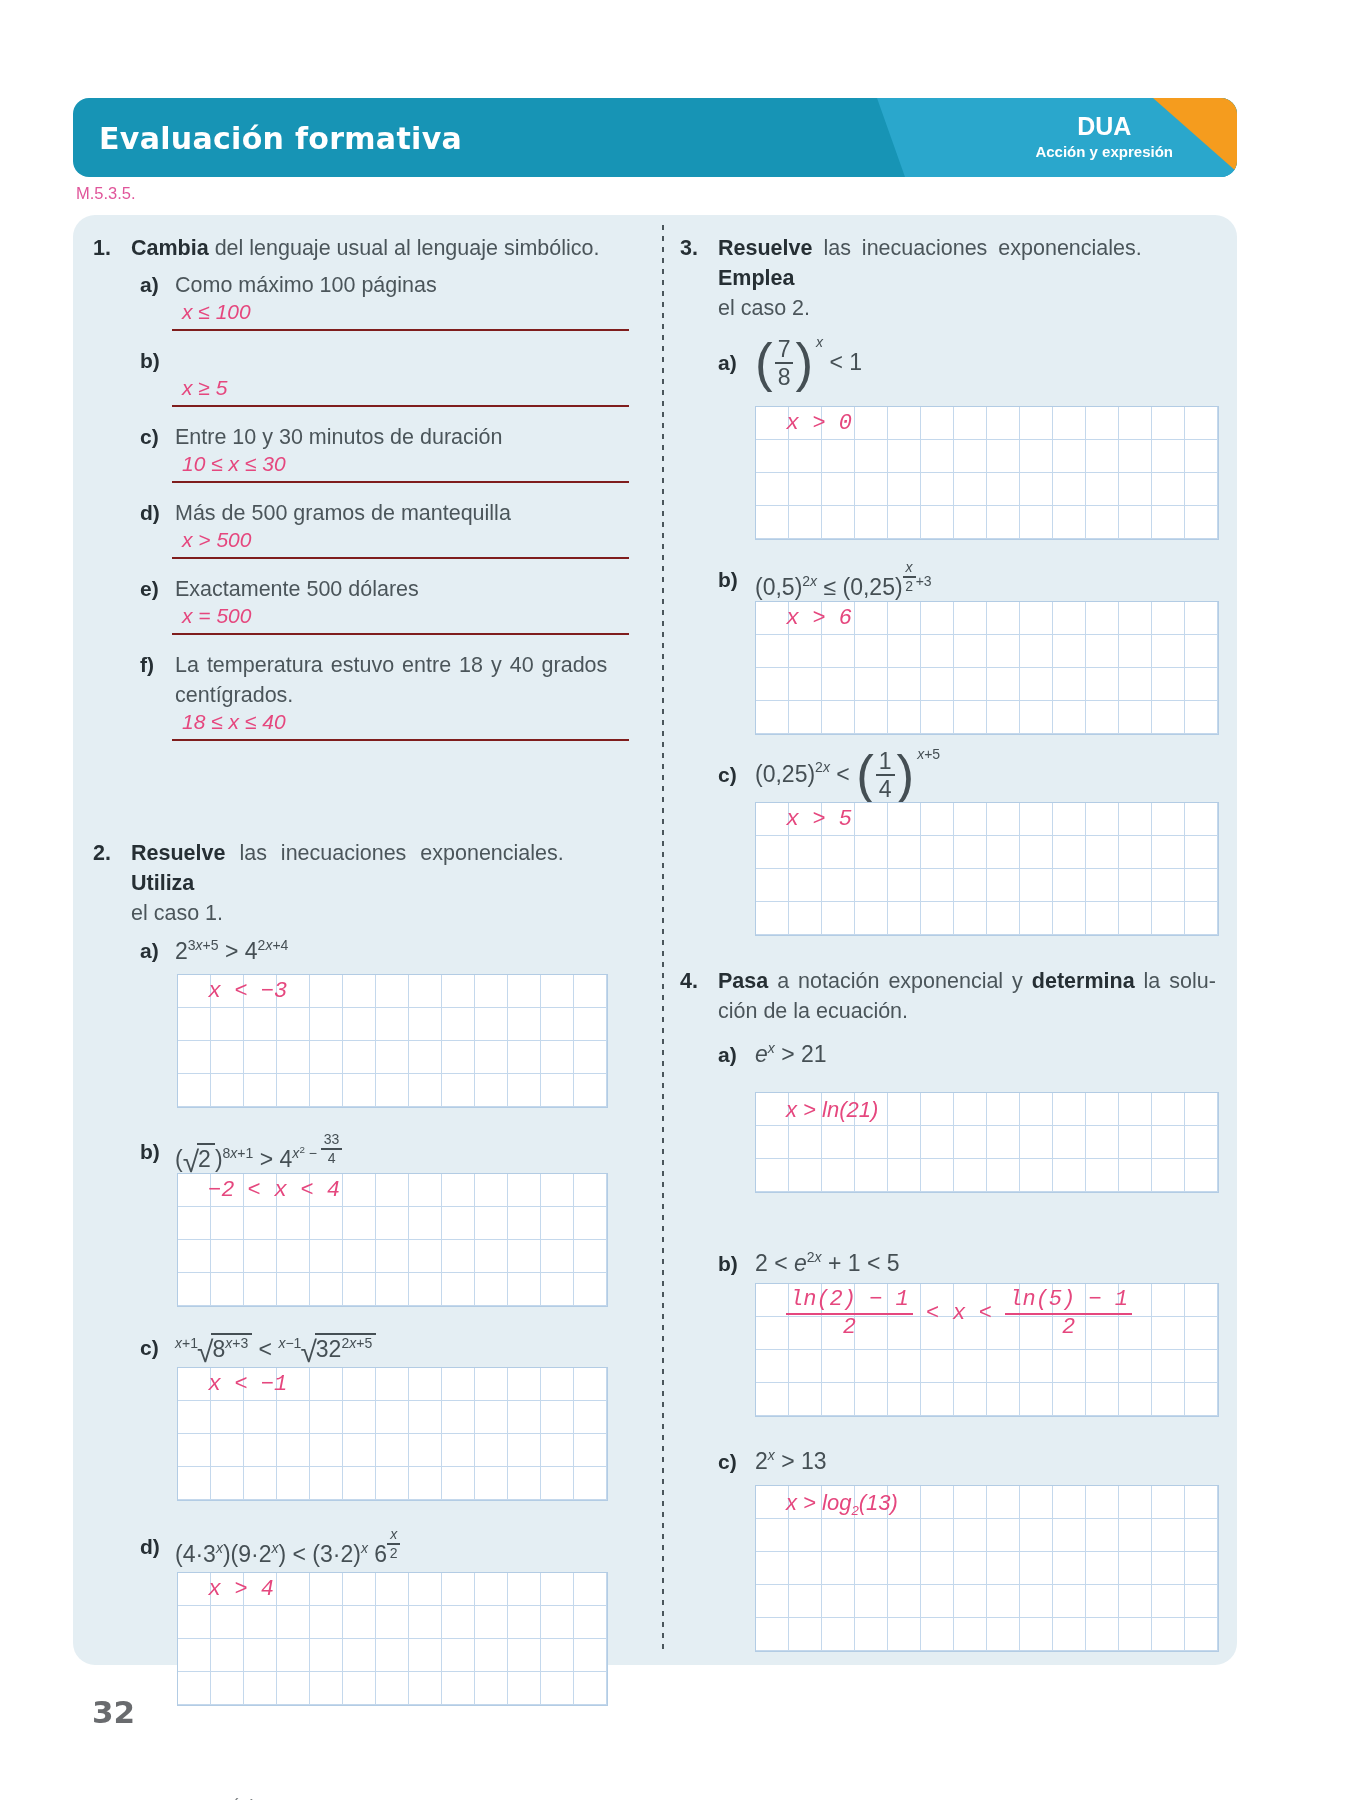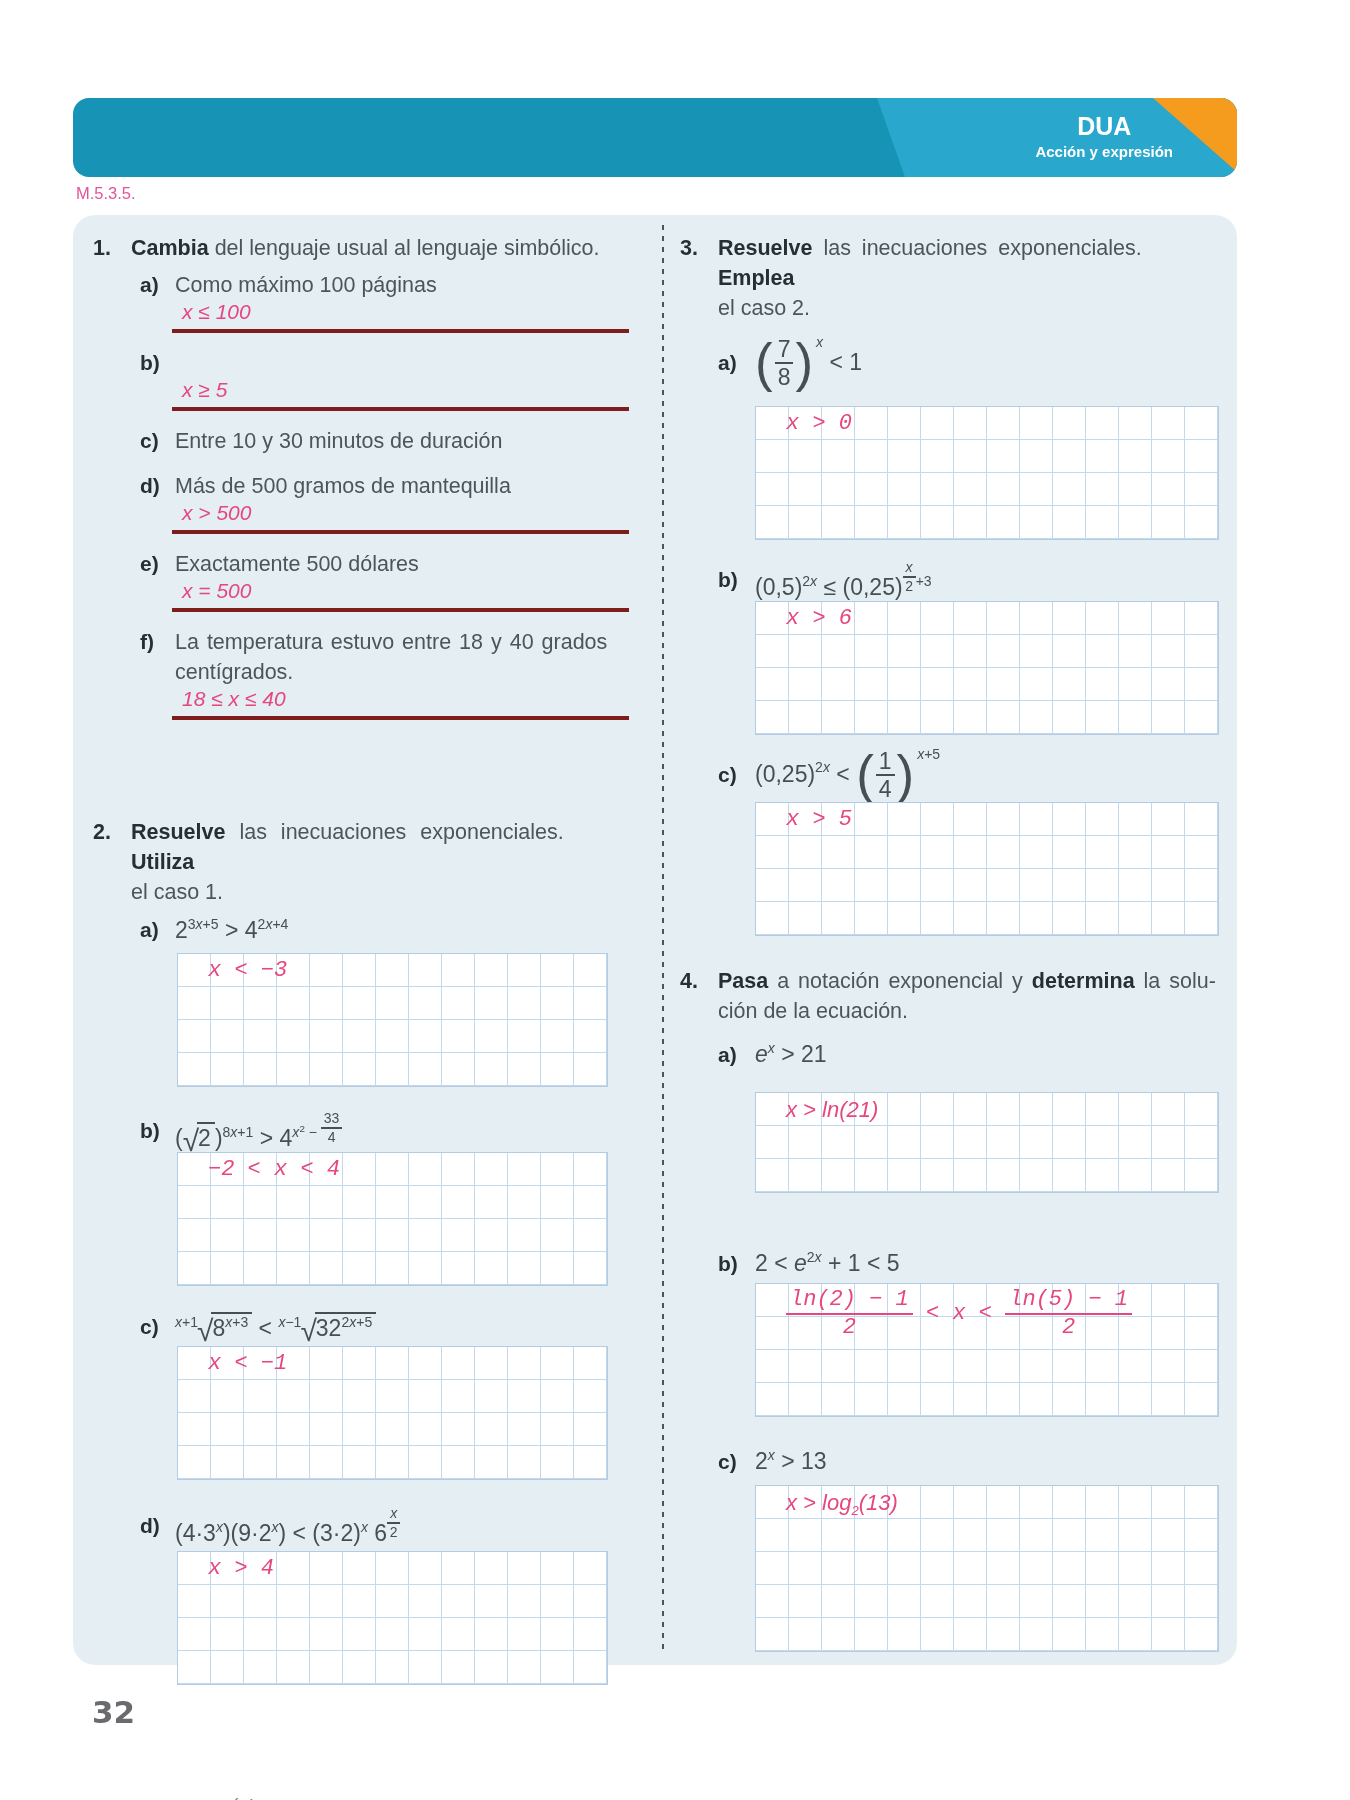--- a/index.html
+++ b/index.html
@@ -40,21 +40,21 @@
 
   .item-row { display:flex; }
   .item-row.center { align-items:center; }
   .i-letter { flex:none; font-weight:bold; color:#262f34; font-size:21px; line-height:30px; }
   .col-left  .i-letter { margin-left:47px; width:35px; }
   .col-right .i-letter { margin-left:38px; width:37px; }
   .i-text { flex:1; font-size:21.5px; line-height:30px; color:#4b555a; }
 
   
   .ans { font-style:italic; color:#e5477e; }
-  .ans-line { margin-left:79px; width:447px; border-bottom:4px solid #7f1d1d;
+  .ans-line { margin-left:79px; width:447px; border-bottom:2px solid #7f1d1d;
               padding:0 0 3px 10px; line-height:24px; }
   .ans-line .ans { font-size:21px; }
 
   .grid { position:relative; box-sizing:border-box; background:#ffffff; border:1px solid #b3cce4;
           background-image:
             repeating-linear-gradient(to right,  transparent 0 32px, #c4d8ec 32px 33px),
             repeating-linear-gradient(to bottom, transparent 0 32px, #c4d8ec 32px 33px); }
   .col-left  .grid { margin-left:84px; width:431px; }
   .col-right .grid { margin-left:75px; width:464px; }
   .r3 { height:101px; } .r4 { height:134px;font-family:Liberation Mono, monospace; } .r5 { height:167px; }
@@ -94,20 +94,21 @@
                  font-size:19px; line-height:24px; color:#808487; }
 </style>
 </head>
 <body>
 
 <div class="page">
 
   <div class="header">
     <div class="dua-panel"></div>
     <div class="corner"></div>
+    <div class="header-title">Evaluación formativa</div>
     <div class="dua-text">
       <div class="dua-label">DUA</div>
       <div class="dua-sub">Acción y expresión</div>
     </div>
   </div>
 
   <div class="meta-code">M.5.3.5.</div>
 
   <div class="panel">
     <div class="divider"></div>
@@ -127,20 +128,21 @@
 
       <div class="item-row mt15">
         <span class="i-letter">b)</span>
       </div>
       <div class="ans-line"><span class="ans">x ≥ 5</span></div>
 
       <div class="item-row mt15">
         <span class="i-letter">c)</span>
         <div class="i-text">Entre 10 y 30 minutos de duración</div>
       </div>
+      <div class="ans-line"><span class="ans">10 ≤ x ≤ 30</span></div>
 
       <div class="item-row mt15">
         <span class="i-letter">d)</span>
         <div class="i-text">Más de 500 gramos de mantequilla</div>
       </div>
       <div class="ans-line"><span class="ans">x &gt; 500</span></div>
 
       <div class="item-row mt15">
         <span class="i-letter">e)</span>
         <div class="i-text">Exactamente 500 dólares</div>

